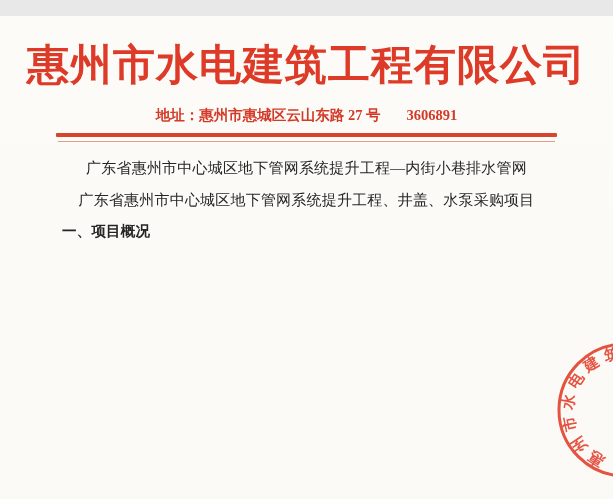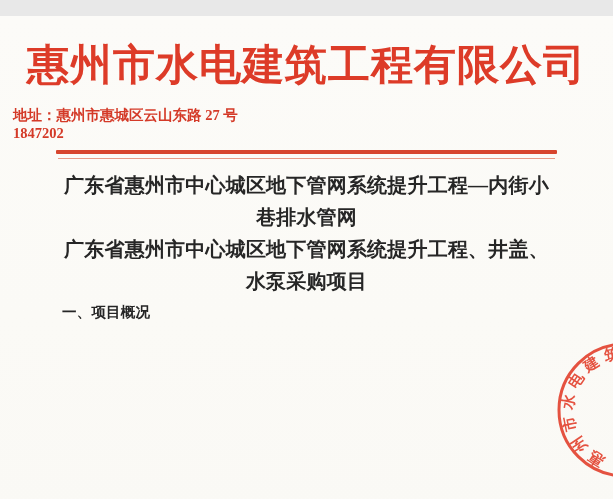--- a/index.html
+++ b/index.html
@@ -10,29 +10,29 @@
     font-family:"Liberation Serif","DejaVu Serif",serif;
   }
   
   .company-name {
     margin-top:21px; text-align:center; white-space:nowrap;
     font-size:42px; font-weight:bold; letter-spacing:1px; color:#dd3b28;
   }
   .contact-row {
     display:flex; justify-content:center; align-items:baseline; gap:0;
     margin-top:13px; white-space:nowrap;
-    font-size:14.5px; font-weight:bold; color:#d43a28;flex-direction:column;
+    font-size:14.5px; font-weight:bold; color:#d43a28;
   }
   .contact-row .seg { margin:0 13px; }
   .rule-thick { height:4px; background:#d7452e; margin:8px 56px 0 56px; border-radius:1px; }
   .rule-thin  { height:1px; background:#e89b88; margin:4px 58px 0 58px; }
   
   .doc-title {
     margin:10px 58px 0 58px; text-align:center;
-    font-size:20px; font-weight:bold; color:#262626; line-height:32px;
+    font-size:15px; font-weight:normal; color:#262626; line-height:32px;
     letter-spacing:0.2px;
   }
   
   .body-text {
     margin:4px 57px 0 62px;
     font-size:14.5px; line-height:23px; color:#2c2c2c;
     letter-spacing:0.2px;
   }
   .body-text p { margin:0; }
   .salutation { text-indent:0; }
@@ -46,21 +46,21 @@
 </style>
 </head>
 <body>
 
 <div class="page">
 
   <div class="company-name">惠州市水电建筑工程有限公司</div>
 
   <div class="contact-row">
     <span class="seg">地址：惠州市惠城区云山东路 27 号</span>
-    <span class="seg">1847202</span>
+    <span class="seg">3606891</span>
   </div>
 
   <div class="rule-thick"></div>
   <div class="rule-thin"></div>
 
   <div class="doc-title">
     <div>广东省惠州市中心城区地下管网系统提升工程—内街小巷排水管网</div>
     <div>广东省惠州市中心城区地下管网系统提升工程、井盖、水泵采购项目</div>
   </div>
 

